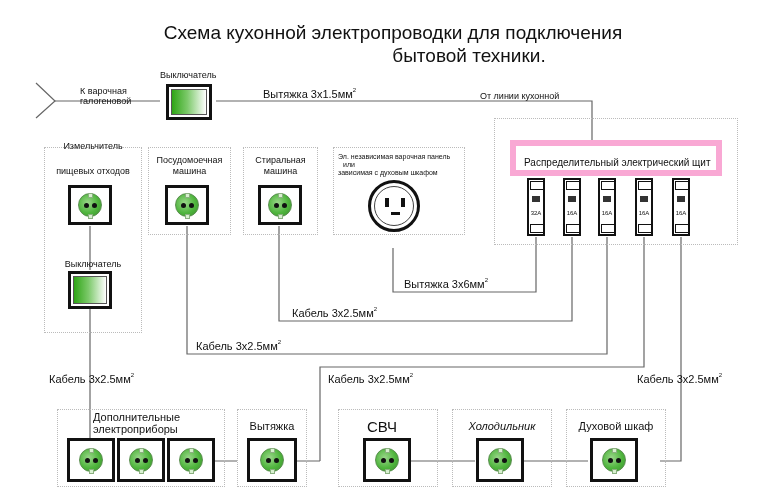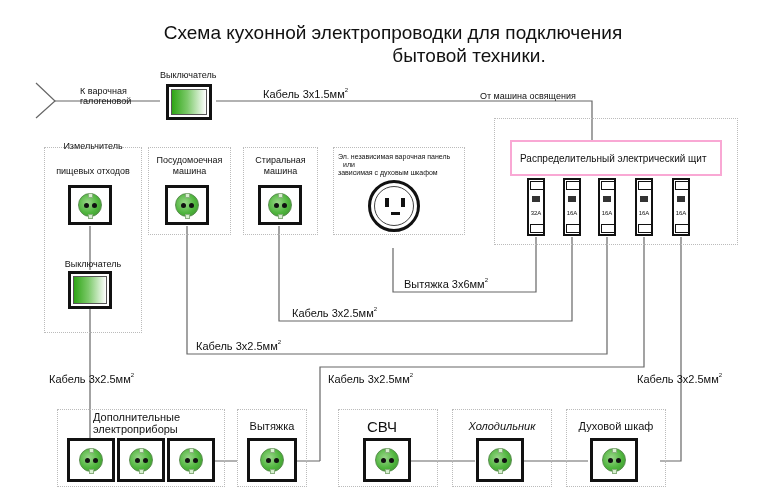--- a/index.html
+++ b/index.html
@@ -17,21 +17,21 @@
   .socket .pin.l { left:5px; } .socket .pin.r { left:13px; }
   .socket .tab { position:absolute; width:3px; height:3px; border:1px solid #8ab07f; left:9px; background:#d8f0d0; }
   .socket .tab.t { top:-1px; } .socket .tab.b { top:20px; }
   .switch { border:3px solid #111; box-sizing:border-box; background:#fff; padding:2px; }
   .switch .inner { width:100%; height:100%; border:1px solid #555; box-sizing:border-box; background:linear-gradient(90deg,#2fa516 0%, #7cc96a 45%, #ffffff 100%); }
   .breaker { width:18px; height:58px; border:2px solid #111; box-sizing:border-box; background:#fff; }
   .breaker .top, .breaker .bot { position:absolute; left:1px; width:12px; height:7px; border:1px solid #111; background:#fff; }
   .breaker .top { top:1px; } .breaker .bot { bottom:1px; }
   .breaker .lever { position:absolute; left:3px; top:16px; width:8px; height:6px; background:#333; }
   .breaker .rating { position:absolute; left:0; width:14px; top:30px; font-size:6px; text-align:center; }
-  .panel-label { border:2px solid #f9a8d4; background:#fff; box-sizing:border-box; font-size:10px; line-height:34px; padding-left:8px; }
+  .panel-label { border:6px solid #f9a8d4; background:#fff; box-sizing:border-box; font-size:10px; line-height:34px; padding-left:8px; }
   svg.wires { position:absolute; left:0; top:0; }
   .us-socket { width:52px; height:52px; border-radius:50%; border:3px solid #111; box-sizing:border-box; background:#fff; }
   .us-socket .ring { position:absolute; left:3px; top:3px; width:40px; height:40px; border-radius:50%; border:1px solid #444; box-sizing:border-box; }
   .us-socket .s1, .us-socket .s2 { position:absolute; top:15px; width:4px; height:9px; background:#111; }
   .us-socket .s1 { left:14px; } .us-socket .s2 { left:30px; }
   .us-socket .g { position:absolute; left:20px; top:29px; width:9px; height:3px; background:#111; }
 </style>
 </head>
 <body>
 
@@ -60,22 +60,22 @@
 
 <div class="abs title" style="top:22px;padding-left:14px;">Схема кухонной электропроводки для подключения</div>
 <div class="abs title" style="top:45px; left:90px;">бытовой техники.</div>
 
 <div class="abs lbl" style="left:80px; top:86px;">К варочная</div>
 <div class="abs lbl" style="left:80px; top:96px;">галогеновой</div>
 <div class="abs lbl" style="left:160px; top:70px;">Выключатель</div>
 <div class="abs switch" style="left:166px; top:84px; width:46px; height:36px;">
     <div class="inner"></div>
   </div>
-<div class="abs cable" style="left:263px; top:88px;"><span>Кабель 3х1.5мм</span><sup>2</sup></div>
-<div class="abs lbl" style="left:480px; top:91px;">От машина освящения</div>
+<div class="abs cable" style="left:263px; top:88px;"><span>Вытяжка 3х1.5мм</span><sup>2</sup></div>
+<div class="abs lbl" style="left:480px; top:91px;">От линии кухонной</div>
 
 <div class="abs dotbox" style="left:494px; top:118px; width:244px; height:127px;"></div>
 <div class="abs panel-label" style="left:510px; top:140px; width:212px; height:36px;">Распределительный электрический щит</div>
 
 <div class="abs breaker" style="left:527px; top:178px;">
     <div class="top"></div>
     <div class="lever"></div>
     <div class="rating">32A</div>
     <div class="bot"></div>
   </div>

